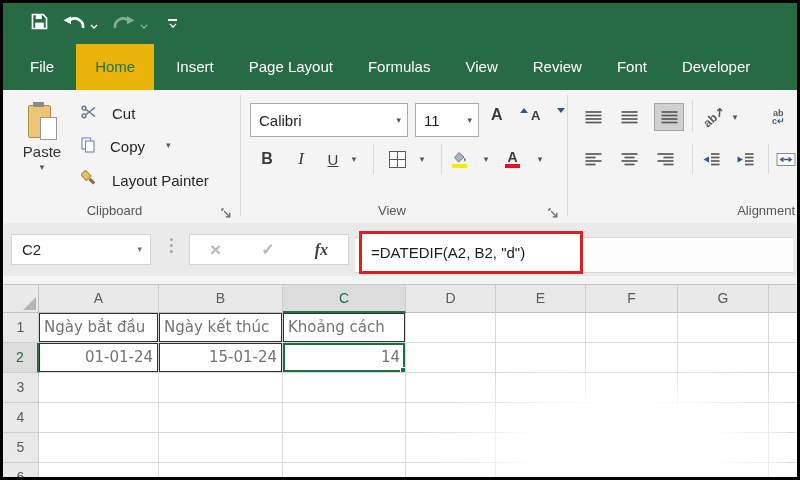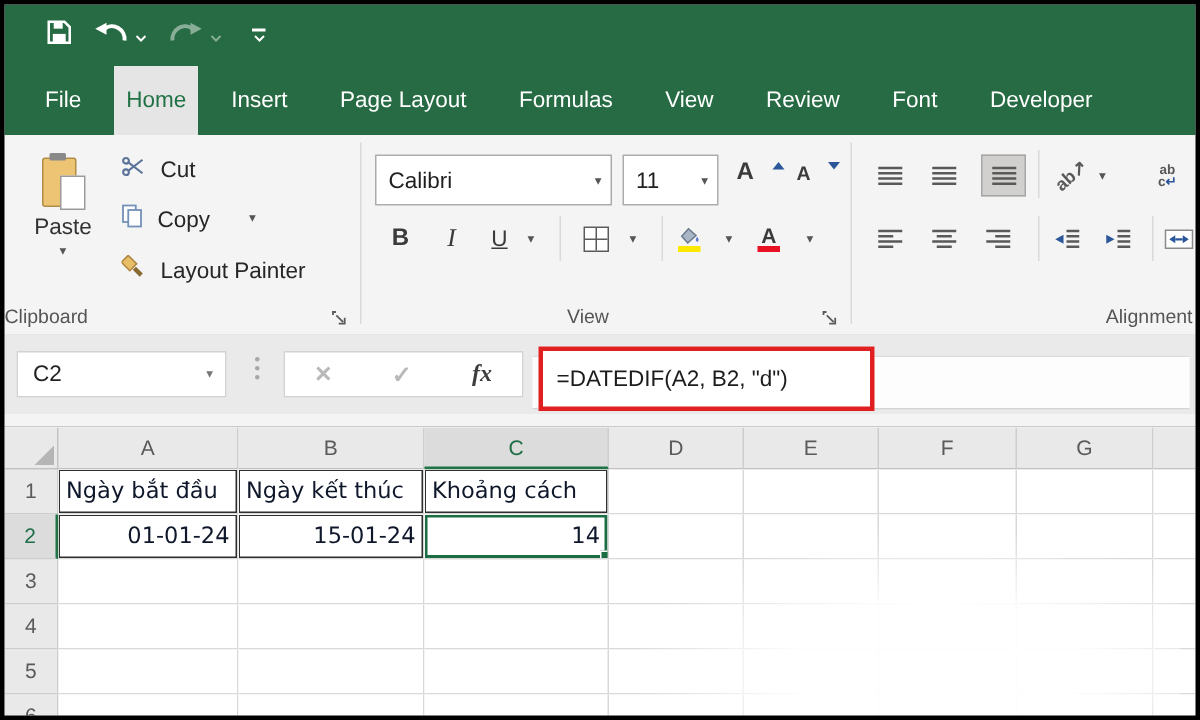--- a/index.html
+++ b/index.html
@@ -14,31 +14,31 @@
   .dim{opacity:.45}
   .flip{transform:scaleX(-1)}
   .qmore{display:flex;flex-direction:column;align-items:center;gap:2px;margin-left:6px}
   .qmore .bar{width:9px;height:2px;background:#fff}
 
   
   #tabbar{position:absolute;left:3px;top:44px;right:3px;height:46px;background:#266b43;
           display:flex;align-items:flex-end;font-size:15px;color:#fff}
   .tab{line-height:46px;padding:0 13px;margin-left:9px;white-space:nowrap;cursor:default}
   .tab:first-child{margin-left:14px}
-  .tab.active{background:#e5e5e5;color:#217346;padding:0 8px}
+  .tab.active{background:#eab308;color:#217346;padding:0 19px}
 
   
   #ribbon{position:absolute;left:3px;top:90px;right:3px;height:133px;background:#f4f4f4;
           border-bottom:1px solid #cfcfcf;color:#333}
   .rgroup{position:absolute;top:0;height:132px}
   .vsep{position:absolute;top:5px;bottom:7px;width:1px;background:#d9d9d9}
   .vsep2{position:absolute;top:54px;height:30px;width:1px;background:#d9d9d9}
   .grouplabel{position:absolute;bottom:4px;font-size:13px;color:#555}
   .launcher{position:absolute;right:7px;bottom:5px;width:12px;height:12px}
-  .rbtn{position:absolute;display:flex;align-items:center;gap:10px;font-size:15px;color:#262626;height:24px}
+  .rbtn{position:absolute;display:flex;align-items:center;gap:15px;font-size:15px;color:#262626;height:24px}
   .chev{font-size:9px;color:#555;line-height:1}
   
   #pastebtn{position:absolute;left:10px;top:6px;width:58px;height:98px;display:flex;flex-direction:column;
             align-items:center;justify-content:flex-start;padding-top:6px;box-sizing:border-box;gap:3px;font-size:15px}
   .pasteicon{position:relative;width:30px;height:38px}
   .pi-board{position:absolute;left:1px;top:3px;width:21px;height:31px;background:#ecc473;border:1px solid #b08d45;border-radius:2px}
   .pi-clip{position:absolute;left:6px;top:0;width:11px;height:5px;background:#8a8a8a;border-radius:1px}
   .pi-page{position:absolute;right:0;bottom:0;width:15px;height:21px;background:#fff;border:1px solid #9a9a9a}
   
   .combo{position:absolute;height:34px;background:#fff;border:1px solid #ababab;box-sizing:border-box;
@@ -88,21 +88,21 @@
   .ghead{display:flex;height:28px}
   .corner{width:36px;position:relative;background:#e9e9e9;border-right:1px solid #c1c1c1;border-bottom:1px solid #c1c1c1;box-sizing:border-box;flex:none}
   .corner .tri{position:absolute;right:2px;bottom:2px;width:0;height:0;border-left:13px solid transparent;border-bottom:13px solid #b5b5b5}
   .ch{background:#e9e9e9;border-right:1px solid #cdcdcd;border-bottom:1px solid #c1c1c1;color:#5a5a5a;font-size:14px;
       text-align:center;line-height:27px;box-sizing:border-box;flex:none}
   .ch.hl{background:#dcdcdc;color:#1f6e47;border-bottom:2px solid #217346}
   .grow{display:flex;height:30px}
   .rh{width:36px;background:#e9e9e9;border-right:1px solid #cdcdcd;border-bottom:1px solid #cdcdcd;color:#5a5a5a;
       font-size:14px;text-align:center;line-height:29px;box-sizing:border-box;flex:none}
   .rh.hl{background:#dcdcdc;color:#1f6e47;border-right:2px solid #217346}
-  .c{border-right:1px solid #d9d9d9;border-bottom:1px solid #d9d9d9;font-size:15px;color:#0f172a;line-height:28px;
+  .c{border-right:1px solid #d9d9d9;border-bottom:1px solid #d9d9d9;font-size:15px;color:#737373;line-height:28px;
      padding:0 5px;box-sizing:border-box;position:relative;background:#fff;flex:none;white-space:nowrap;overflow:hidden;
      font-family:"DejaVu Sans","Liberation Sans",sans-serif}
   .w0{width:120px}.w1{width:124px}.w2{width:123px}.w3{width:90px}.w4{width:90px}.w5{width:92px}.w6{width:91px}
   .wz{flex:1 1 auto;border-right:none}
   .tl{text-align:left}.tr{text-align:right}
   .bb{box-shadow:inset 0 0 0 1px #2f2f2f}
   .sel{box-shadow:inset 0 0 0 2px #1b6e43;z-index:2}
   .fh{position:absolute;right:-3px;bottom:-3px;width:6px;height:6px;background:#1b6e43;border:1px solid #fff;z-index:3}
   .fade{position:absolute;right:10px;bottom:0;width:360px;height:120px;pointer-events:none;
         background:radial-gradient(ellipse at 55% 75%, rgba(255,255,255,.95) 35%, rgba(255,255,255,0) 75%)}
@@ -204,21 +204,21 @@
         <span>
           <svg width="16" height="17" viewBox="0 0 16 17">
             <g transform="rotate(-45 8 8)">
               <rect x="4.5" y="0" width="6.5" height="8" fill="#e7bd66" stroke="#ad853e" stroke-width="1"></rect>
               <rect x="6.3" y="9" width="3" height="6.5" fill="#8a6a33"></rect>
             </g>
           </svg>
         </span>
         <span>Layout Painter</span>
       </div>
-      <div class="grouplabel" style="left:0;right:26px;text-align:left">Clipboard</div>
+      <div class="grouplabel" style="left:12px;right:26px;text-align:center">Clipboard</div>
       <div class="launcher">
         <svg width="11" height="11" viewBox="0 0 11 11" fill="none" stroke="#5a5a5a" stroke-width="1.2">
           <path d="M1 3 V1 H3"></path>
             <path d="M3.2 3.2 L7.8 7.8"></path>
             <path d="M8.8 4.8 V8.8 H4.8"></path>
         </svg>
       </div>
     </div>
     <div class="vsep" style="left:237px"></div>
 

